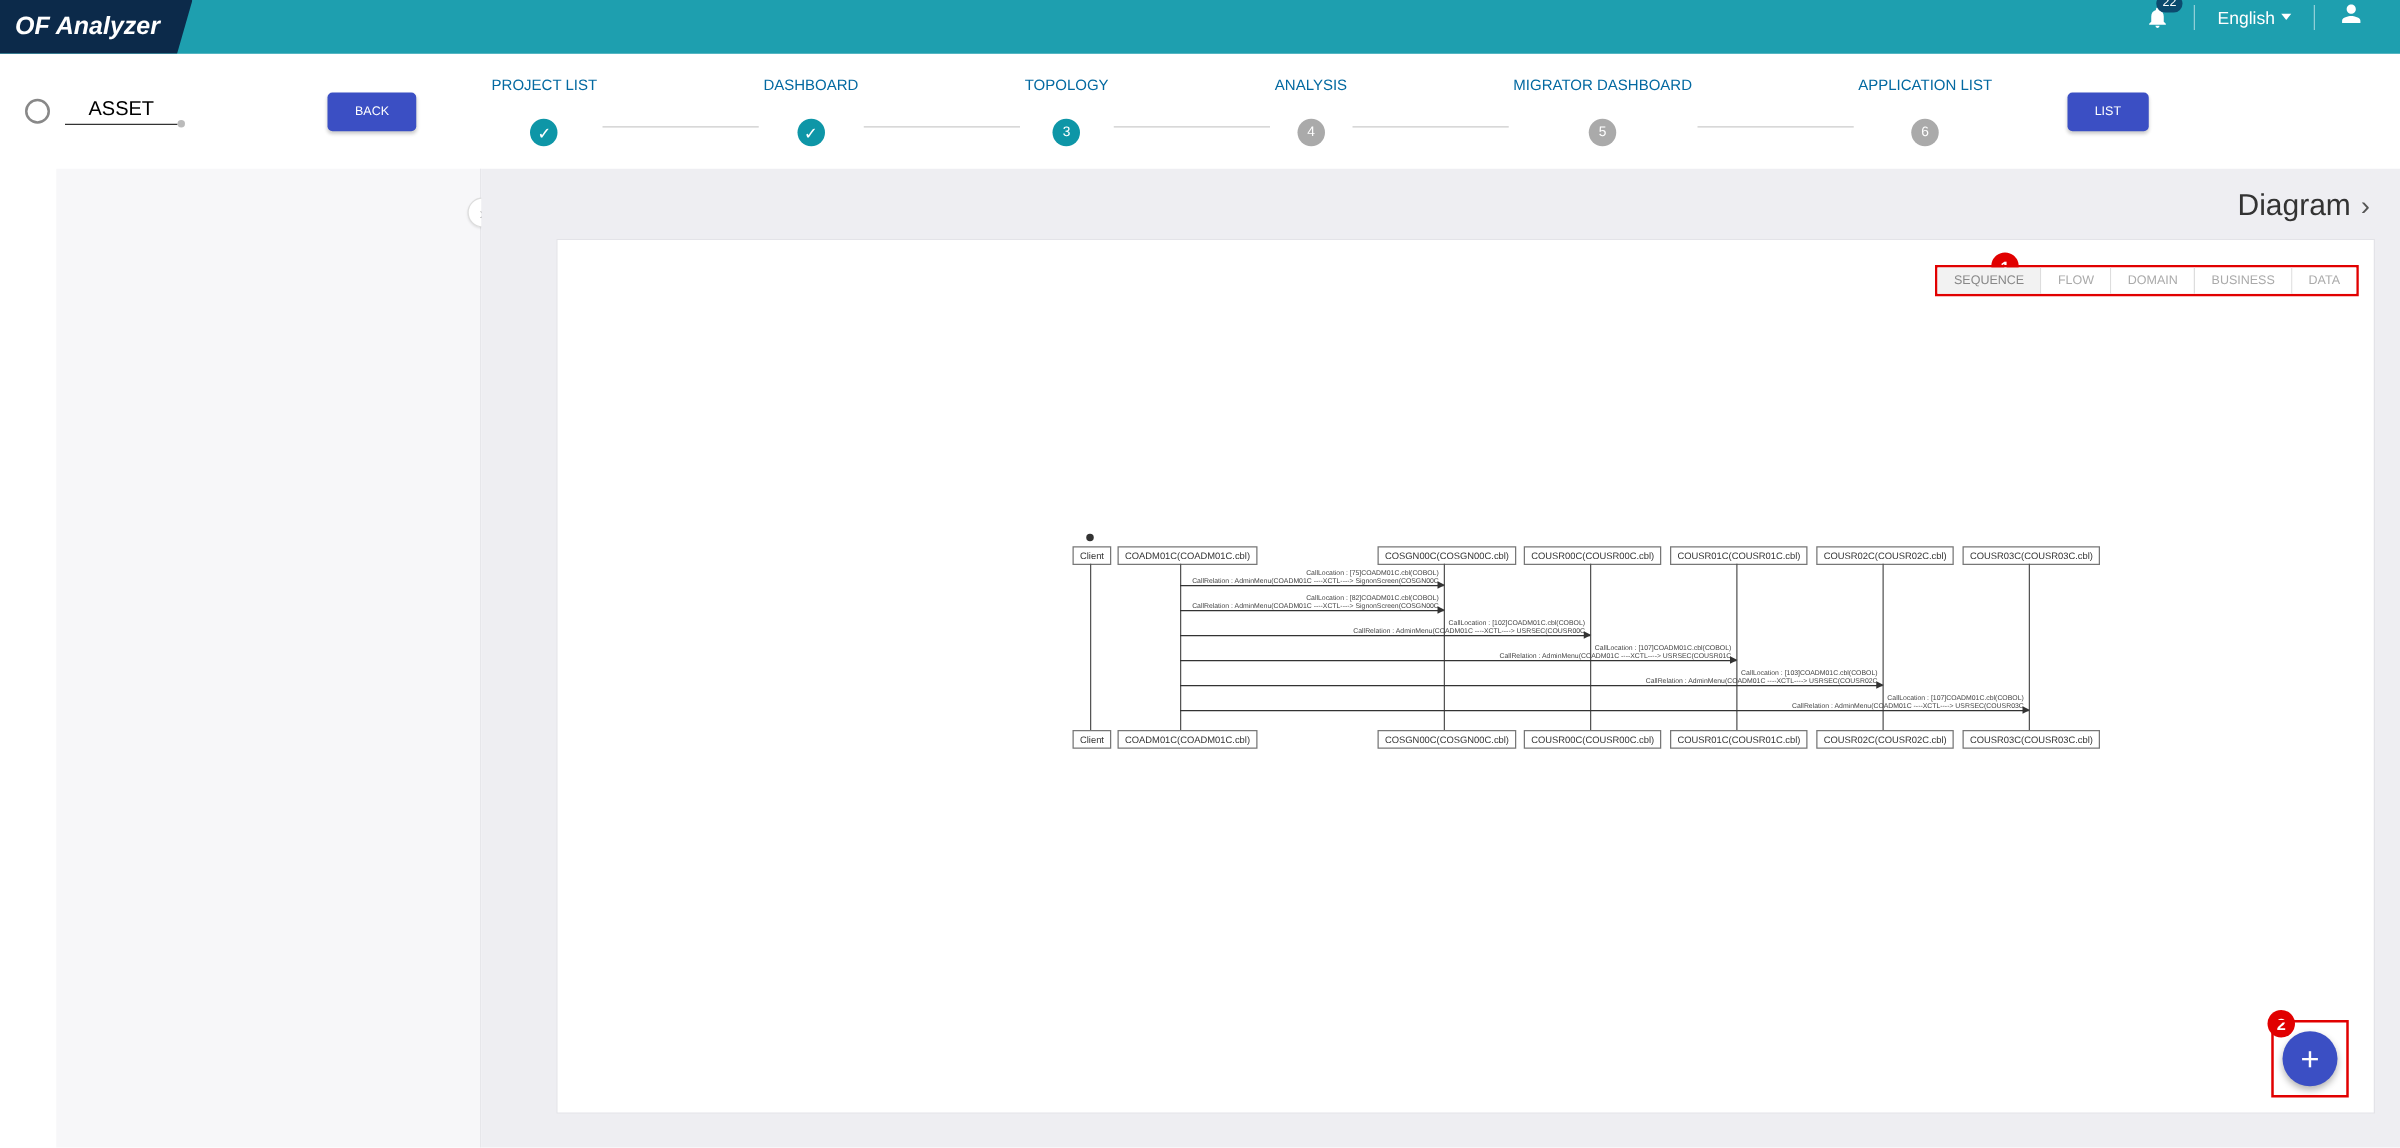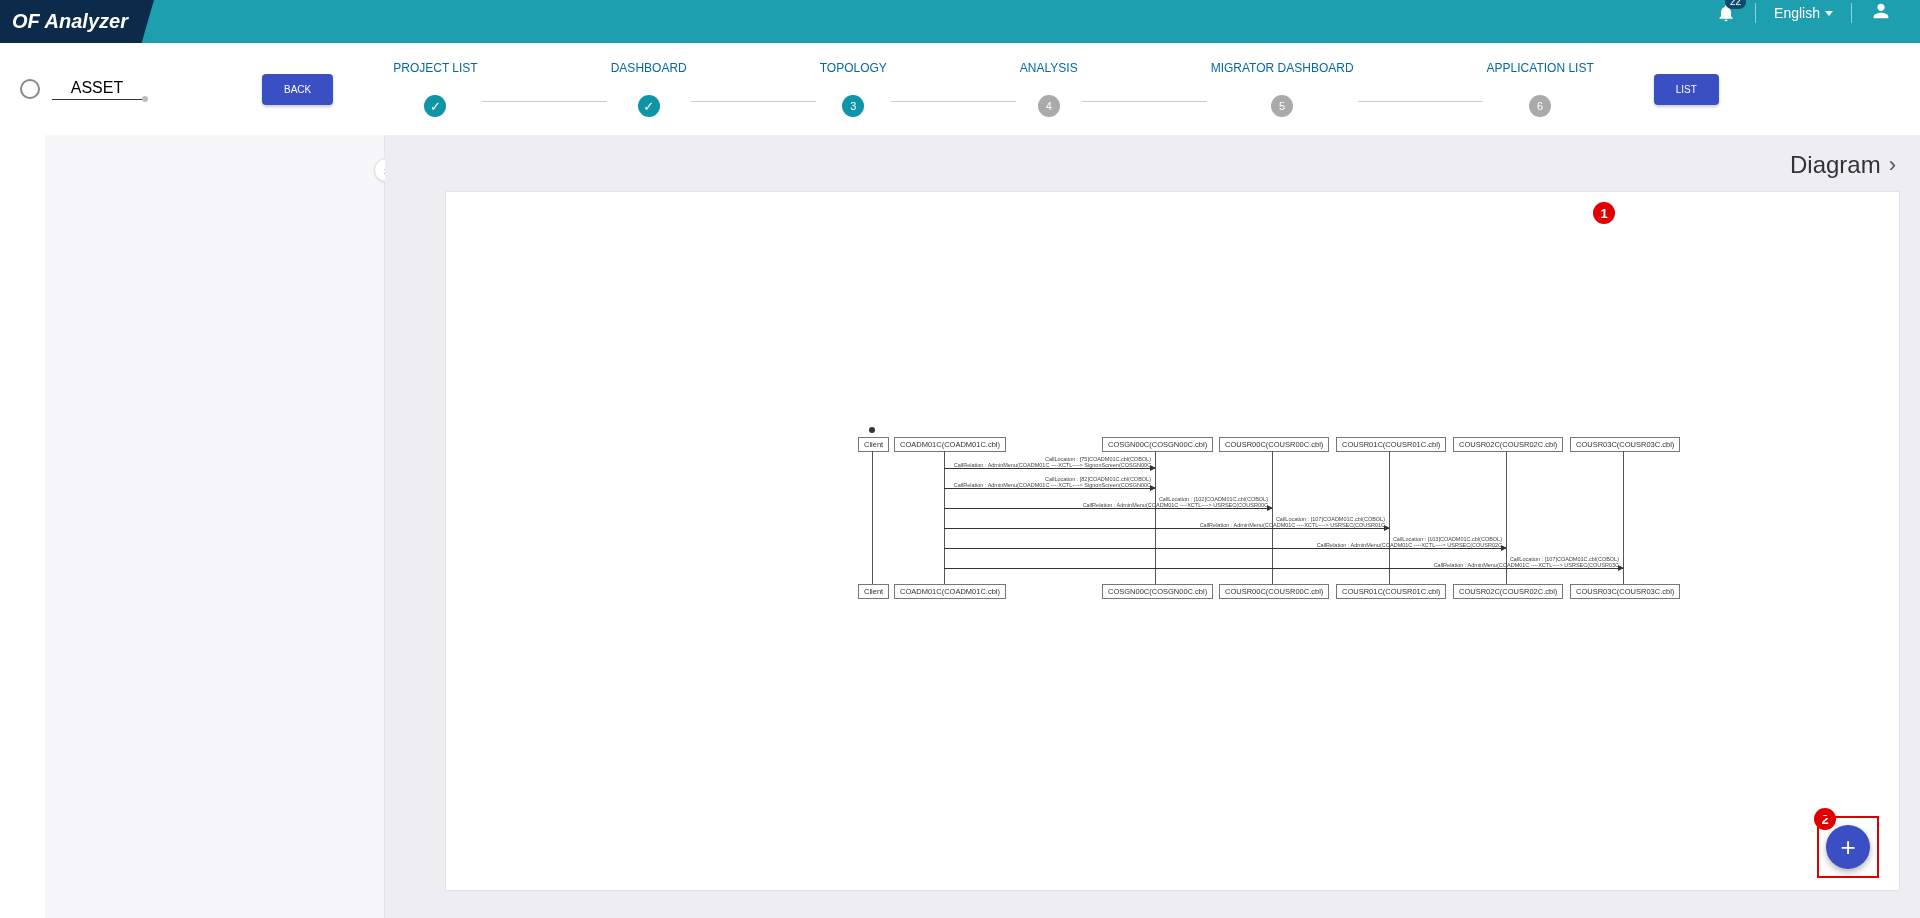--- a/index.html
+++ b/index.html
@@ -153,20 +153,27 @@
   <div class="content">
     <div class="content-header">
       <span class="content-title">Diagram</span>
       <span class="chev-right">›</span>
     </div>
 
     <div class="diagram-panel">
 
       <div class="marker marker1">1</div>
 
+      <div class="dtabs">
+        <div class="dtab active">SEQUENCE</div>
+        <div class="dtab">FLOW</div>
+        <div class="dtab">DOMAIN</div>
+        <div class="dtab">BUSINESS</div>
+        <div class="dtab">DATA</div>
+      </div>
 
       <div class="seq" id="seq">
           <div class="actor-head" style="left: 11px; top: -10px;"></div>
           <div class="lane-box" style="left: 0px; top: 0px;">Client</div>
           <div class="lane-box" style="left: 0px; top: 147px;">Client</div>
           <div class="lane-box" style="left: 36px; top: 0px;">COADM01C(COADM01C.cbl)</div>
           <div class="lane-box" style="left: 36px; top: 147px;">COADM01C(COADM01C.cbl)</div>
           <div class="lane-box" style="left: 244px; top: 0px;">COSGN00C(COSGN00C.cbl)</div>
           <div class="lane-box" style="left: 244px; top: 147px;">COSGN00C(COSGN00C.cbl)</div>
           <div class="lane-box" style="left: 361px; top: 0px;">COUSR00C(COUSR00C.cbl)</div>

